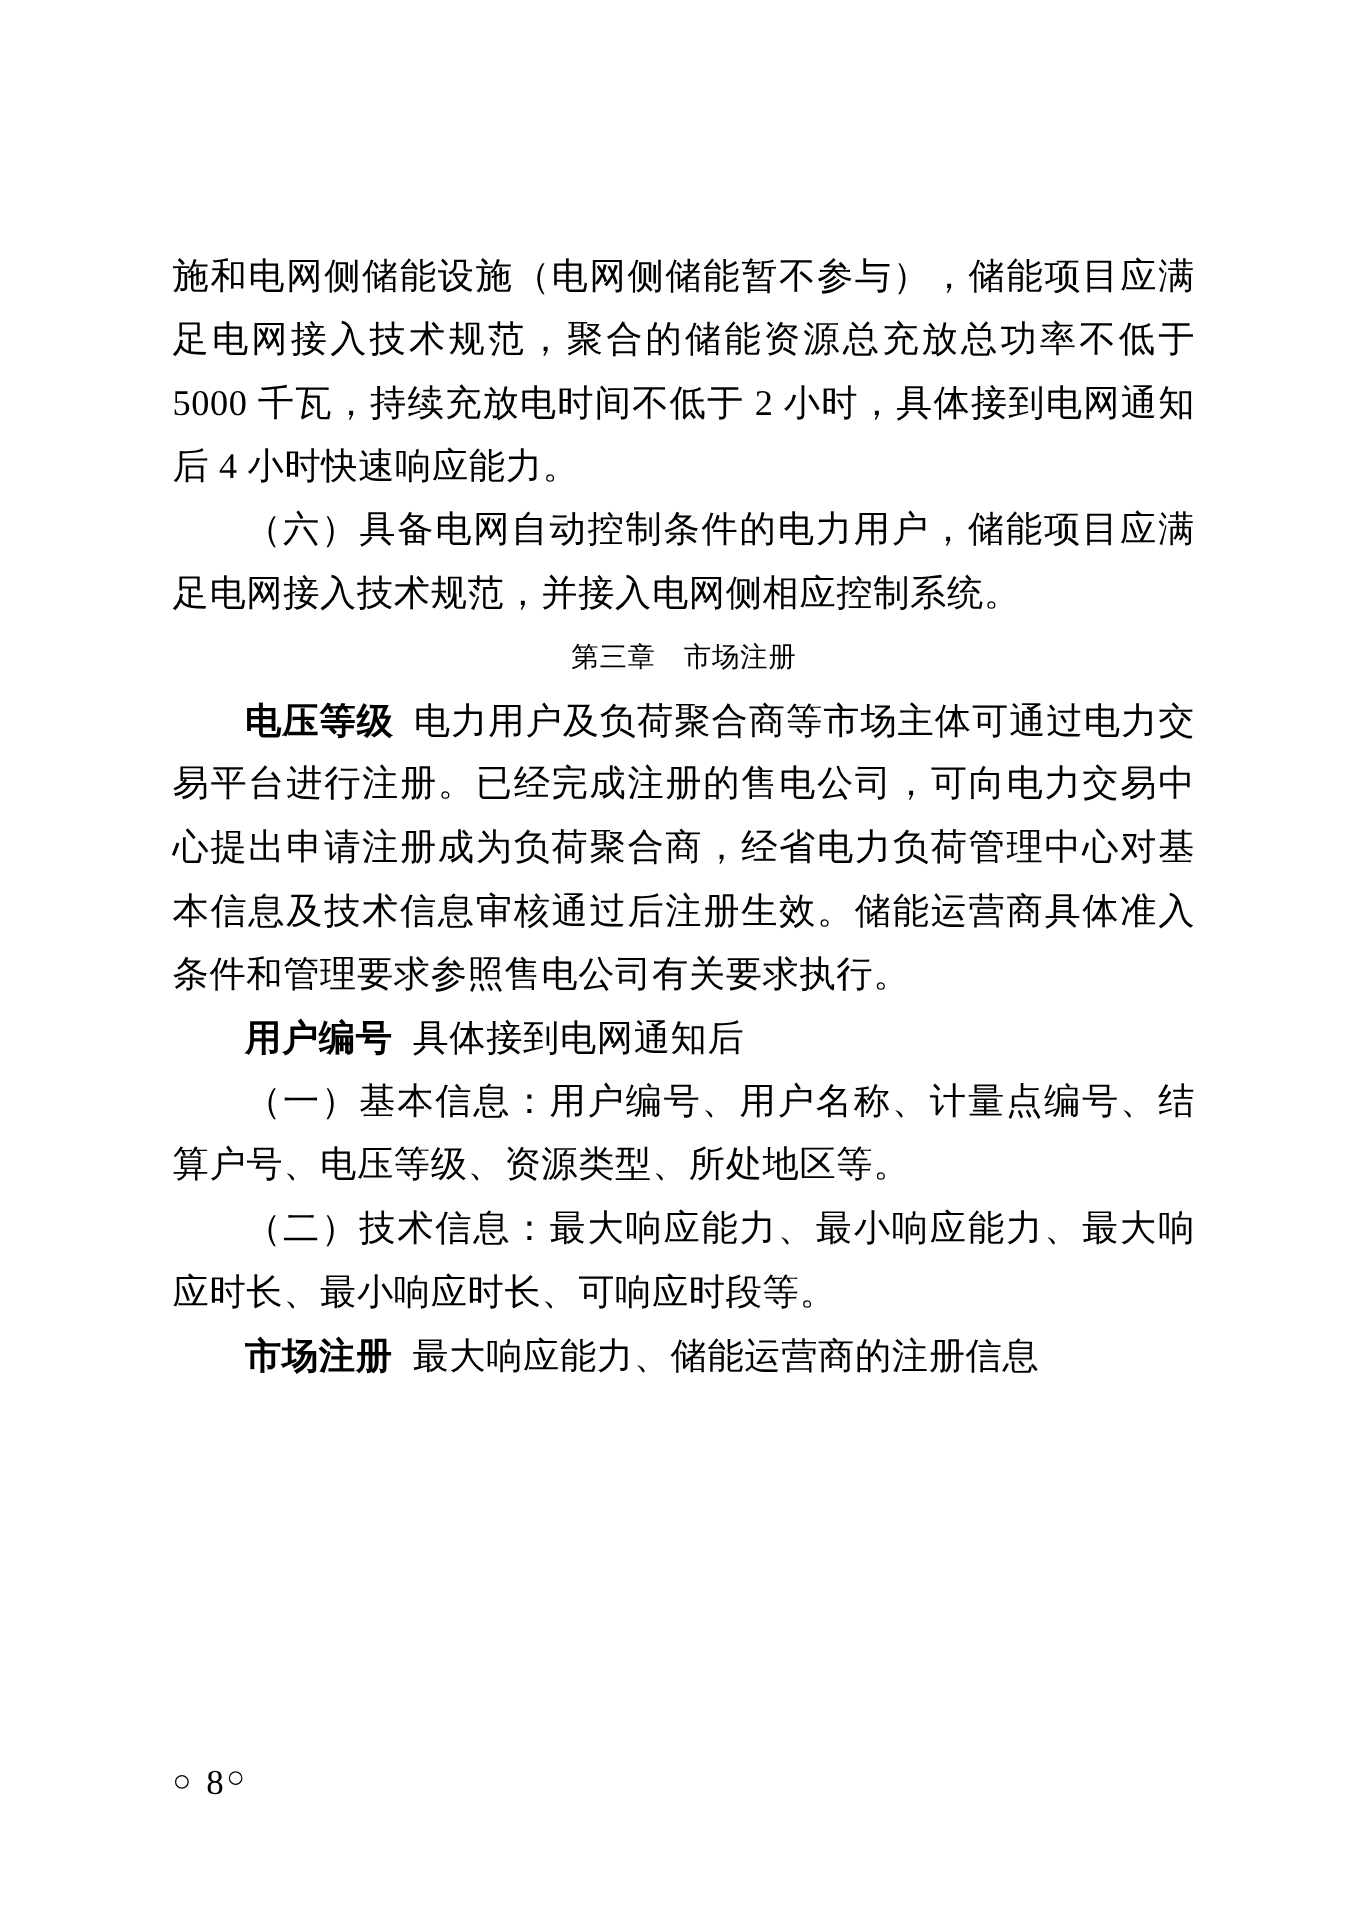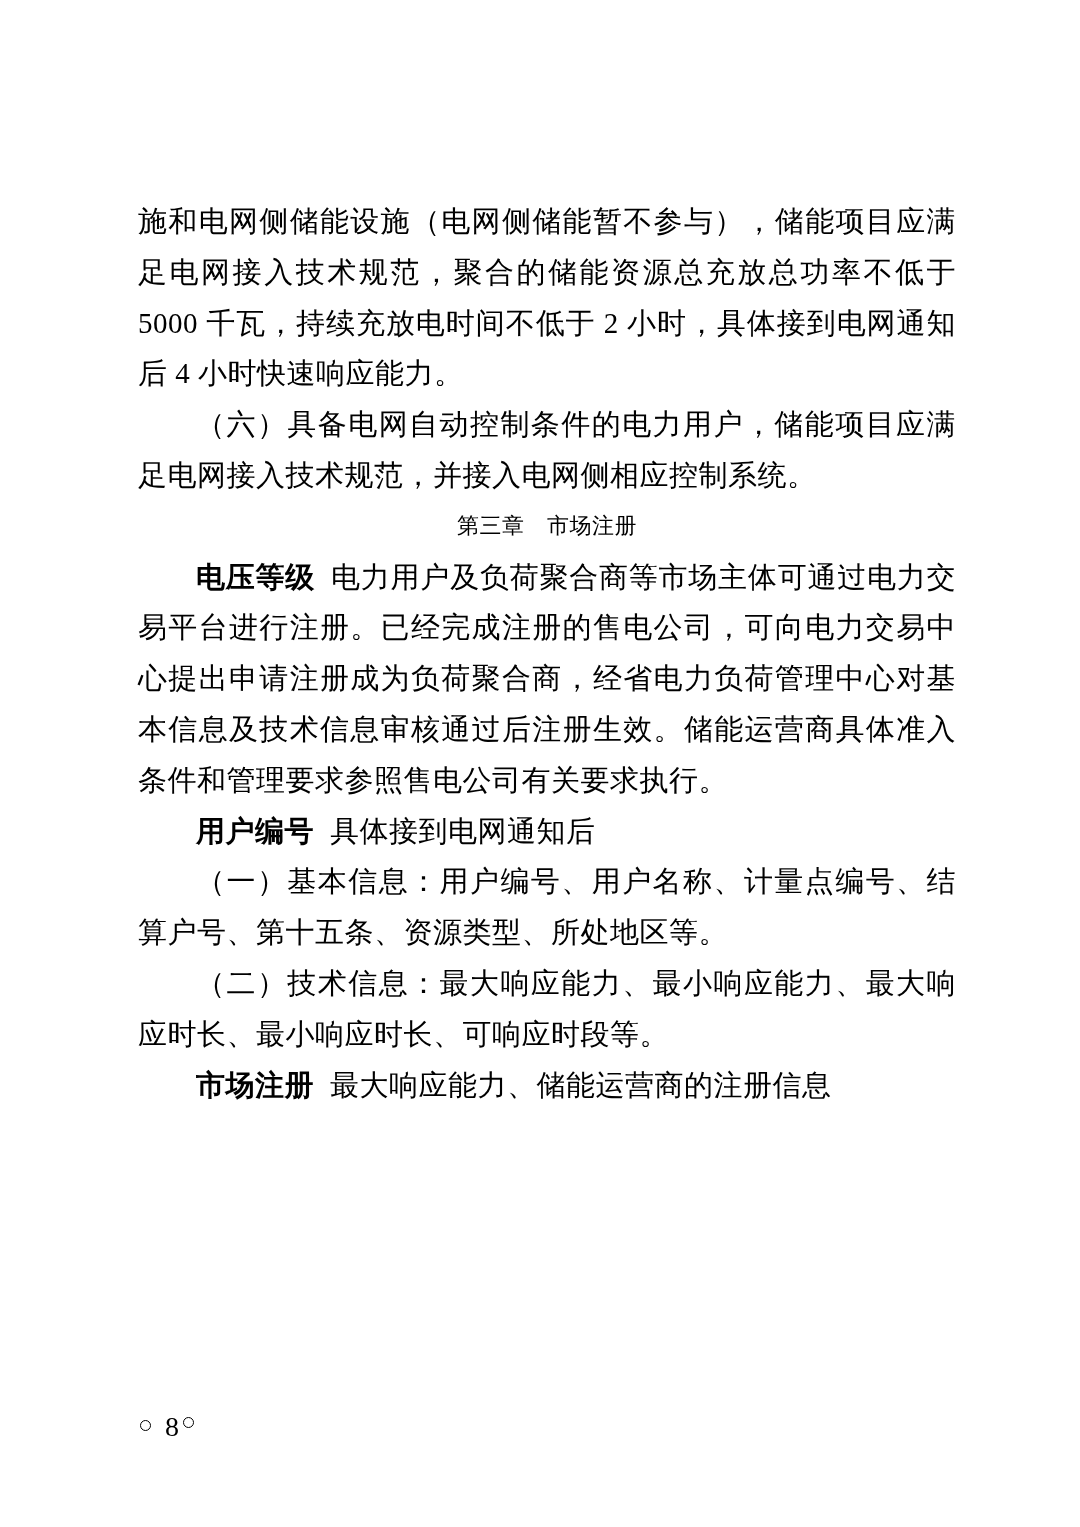--- a/index.html
+++ b/index.html
@@ -84,21 +84,21 @@
     <h2 class="chapter">第三章　市场注册</h2>
 
     <p class="para">
       <b class="lead">电压等级</b><span>电力用户及负荷聚合商等市场主体可通过电力交易平台进行注册。已经完成注册的售电公司，可向电力交易中心提出申请注册成为负荷聚合商，经省电力负荷管理中心对基本信息及技术信息审核通过后注册生效。储能运营商具体准入条件和管理要求参照售电公司有关要求执行。</span>
     </p>
 
     <p class="para">
       <b class="lead">用户编号</b><span>具体接到电网通知后</span>
     </p>
 
-    <p class="para">（一）基本信息：用户编号、用户名称、计量点编号、结算户号、第十五条、资源类型、所处地区等。</p>
+    <p class="para">（一）基本信息：用户编号、用户名称、计量点编号、结算户号、电压等级、资源类型、所处地区等。</p>
 
     <p class="para">（二）技术信息：最大响应能力、最小响应能力、最大响应时长、最小响应时长、可响应时段等。</p>
 
     <p class="para">
       <b class="lead">市场注册</b><span>最大响应能力、储能运营商的注册信息</span>
     </p>
 
 
   </main>
 

